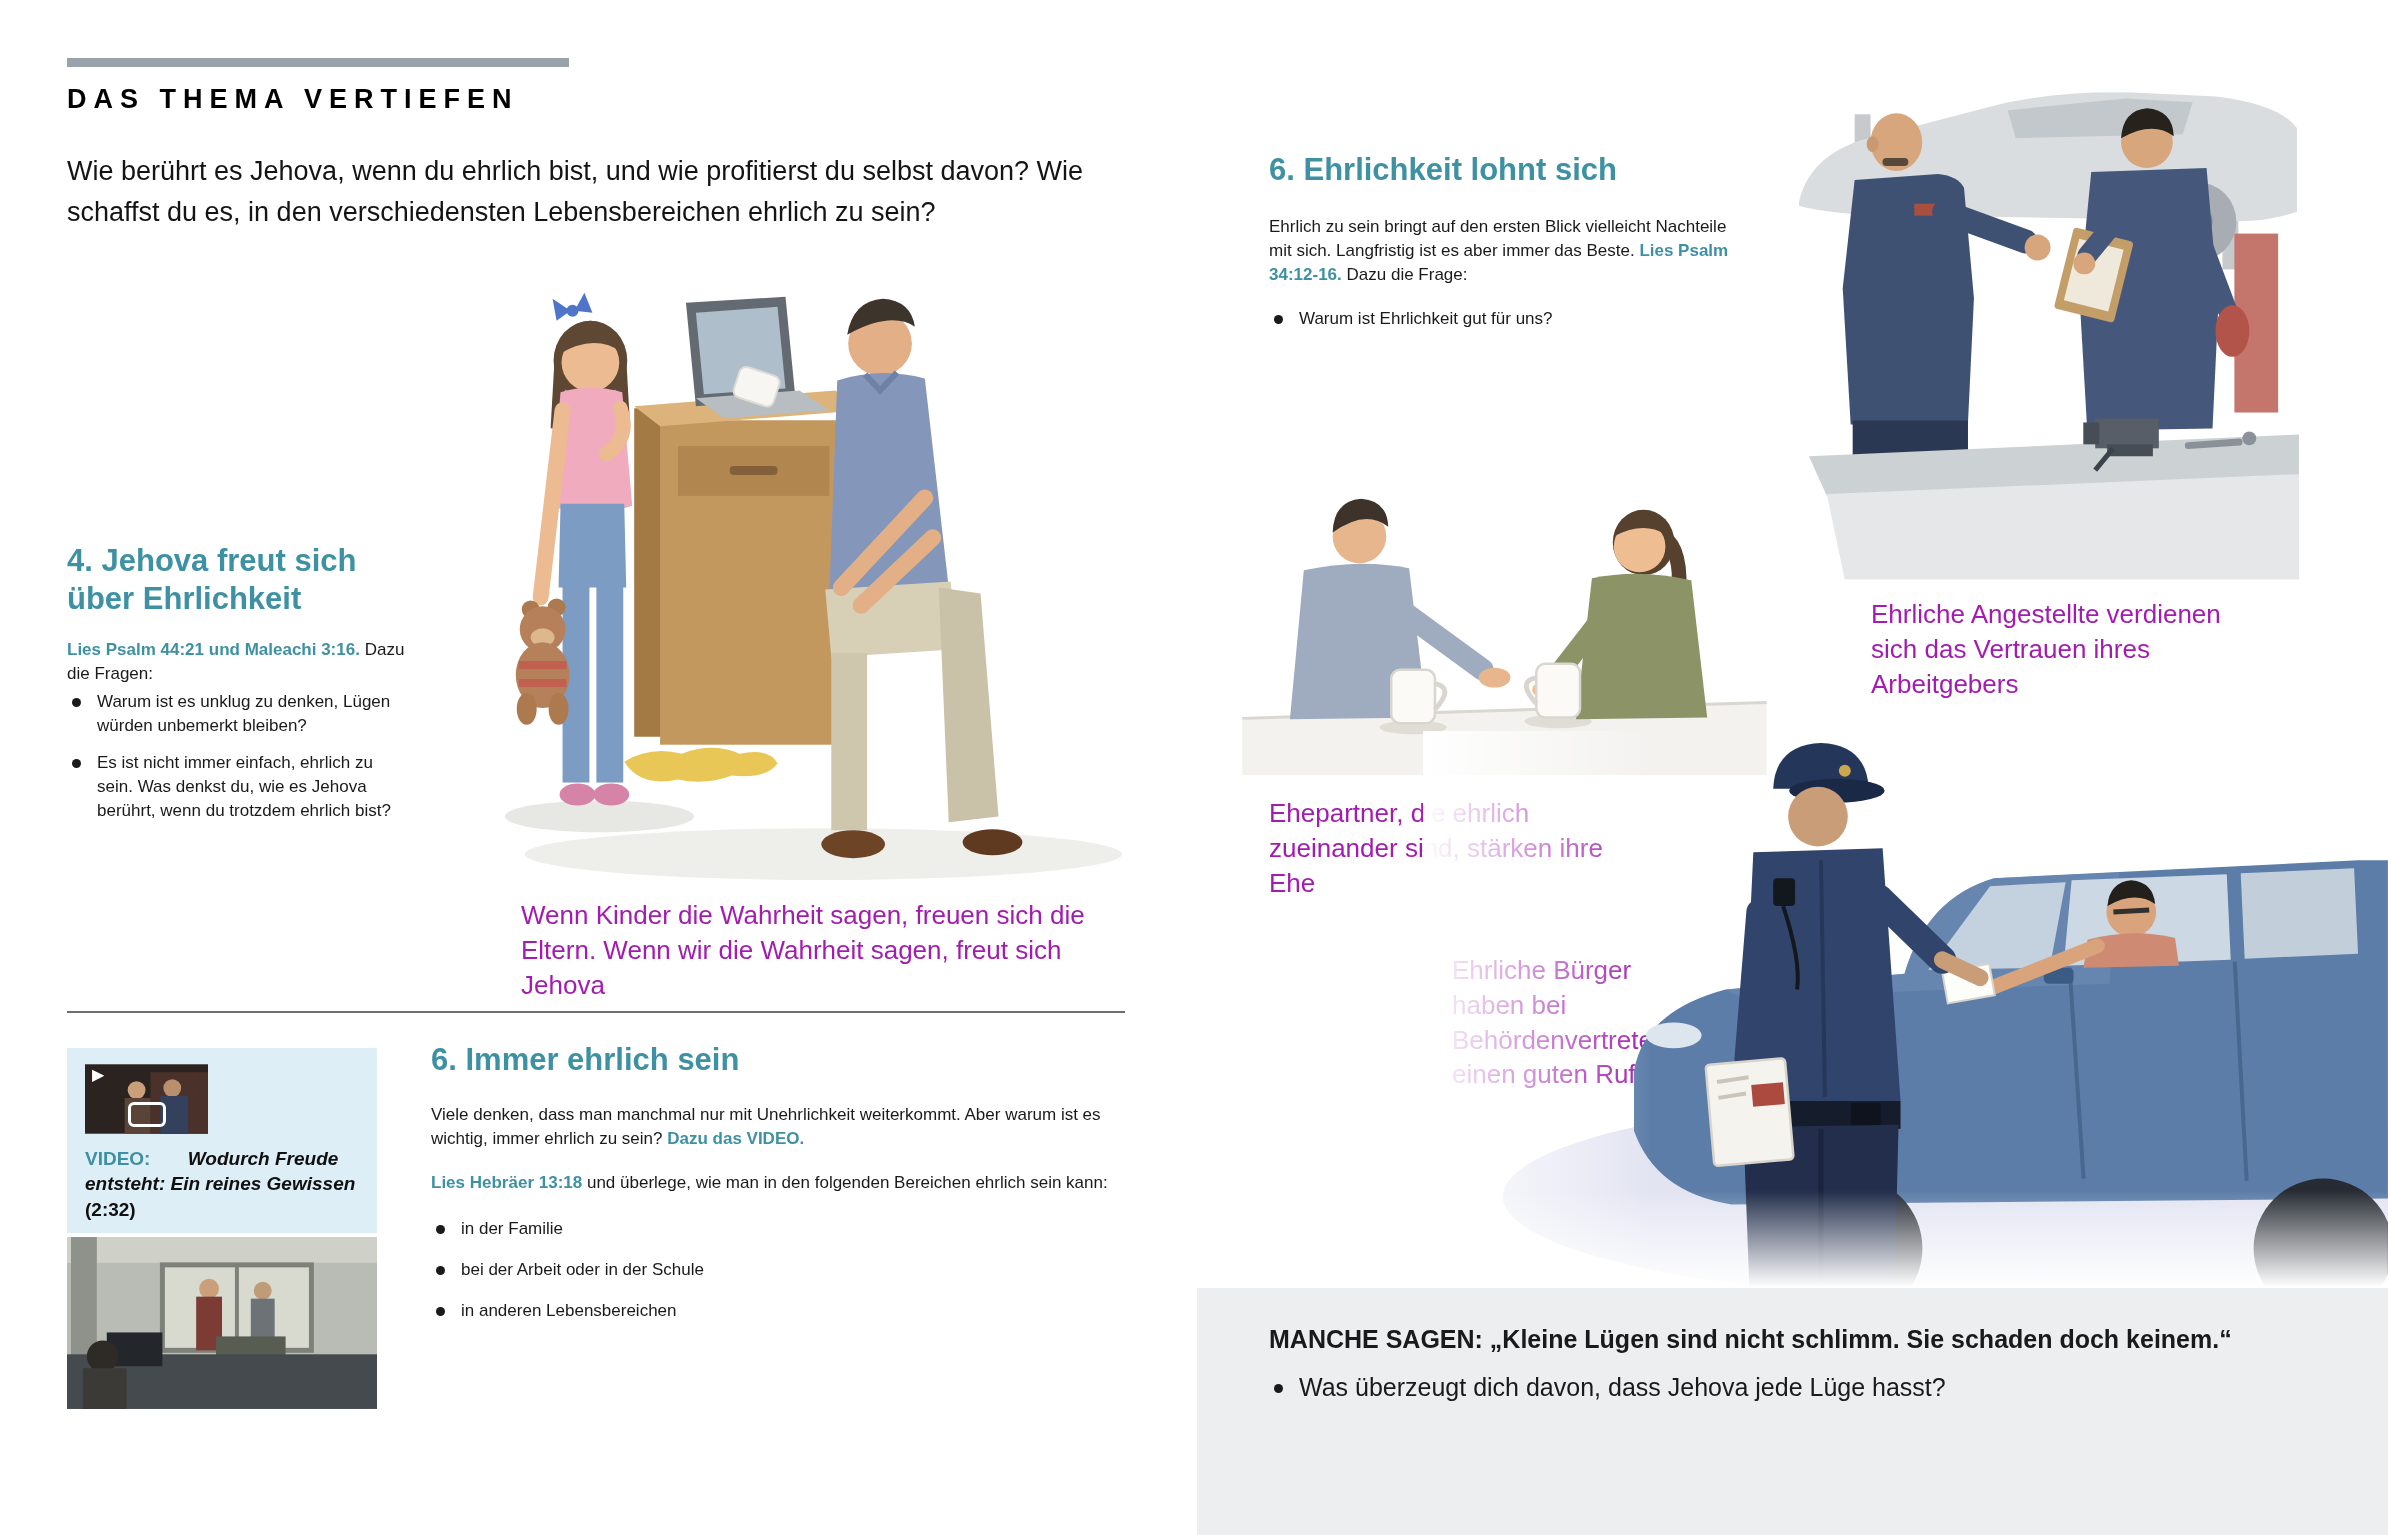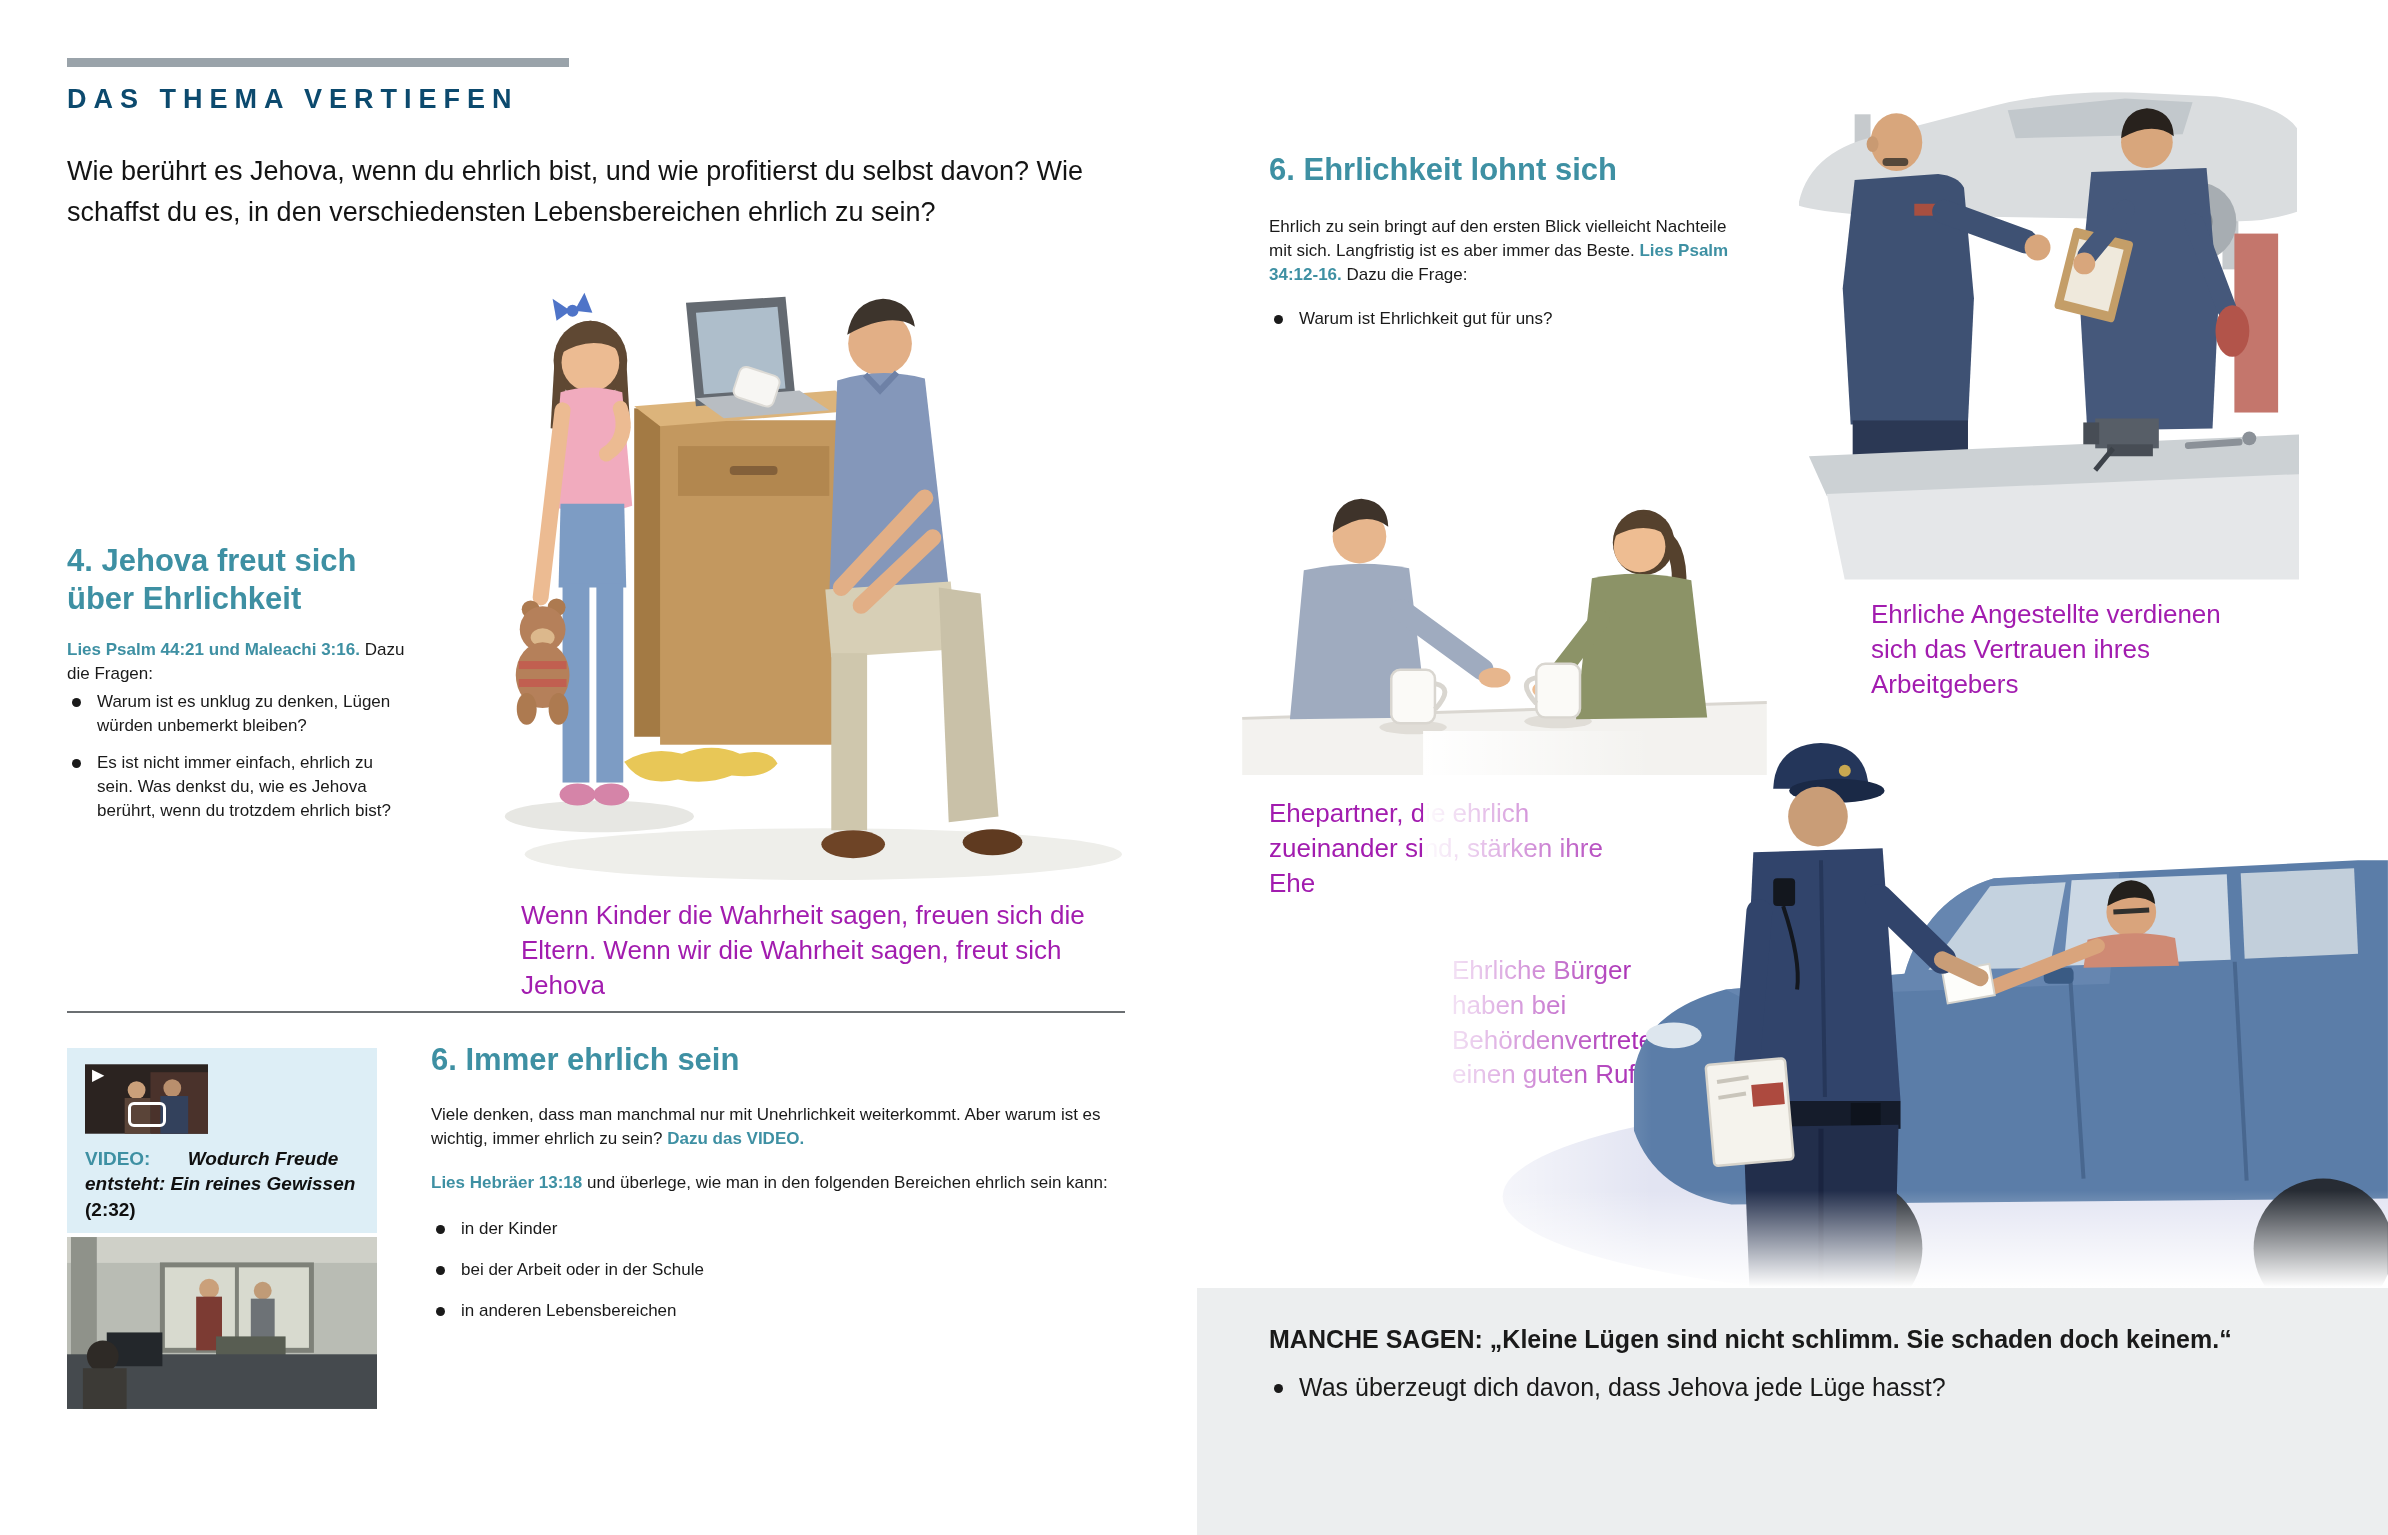--- a/index.html
+++ b/index.html
@@ -2,21 +2,21 @@
 <html><head>
 <meta charset="utf-8">
 <style>
   * { margin:0; padding:0; box-sizing:border-box; }
   html,body { background:#ffffff; }
   body { font-family:"Liberation Sans", sans-serif; color:#1a1a1a; }
   .page { position:relative; width:2388px; height:1535px; background:#fff; overflow:hidden; }
   .abs { position:absolute; }
 
   .kicker-rule { left:67px; top:58px; width:502px; height:9px; background:#9aa3aa; }
-  .kicker { left:67px; top:84px; font-size:27px; font-weight:700; letter-spacing:7px; color:#0c4a6e; }
+  .kicker { left:67px; top:84px; font-size:27px; font-weight:700; letter-spacing:7px; color:#000000; }
   .intro { left:67px; top:151px; width:1061px; font-size:27px; line-height:1.52; color:#141414; }
 
   h2.sec { font-size:31px; font-weight:700; color:#3e90a3; line-height:1.22; }
   .body-text { font-size:17px; line-height:1.42; color:#1a1a1a; }
   .teal { color:#3e90a3; }
   .bold { font-weight:700; }
 
   .sec4 { left:67px; top:542px; width:346px; }
   .sec4 h2 { margin-bottom:20px; }
   .sec4 .scripture { margin-bottom:4px; }
@@ -184,21 +184,21 @@
       <circle cx="36" cy="120" r="16" fill="#2e2a26"></circle>
       <rect x="16" y="132" width="44" height="41" fill="#3c3a36"></rect>
     </svg>
   </div>
 
   <div class="abs sec5">
     <h2 class="sec">6. Immer ehrlich sein</h2>
     <p class="body-text p1"><span>Viele denken, dass man manchmal nur mit Unehrlichkeit weiterkommt. Aber warum ist es wichtig, immer ehrlich zu sein?</span> <span class="teal bold">Dazu das VIDEO.</span></p>
     <p class="body-text p2"><span class="teal bold">Lies Hebräer 13:18</span> <span>und überlege, wie man in den folgenden Bereichen ehrlich sein kann:</span></p>
     <ul class="dots body-text">
-      <li>in der Kinder</li>
+      <li>in der Familie</li>
       <li>bei der Arbeit oder in der Schule</li>
       <li>in anderen Lebensbereichen</li>
     </ul>
   </div>
 
   <div class="abs sec6">
     <h2 class="sec">6. Ehrlichkeit lohnt sich</h2>
     <p class="body-text p1"><span>Ehrlich zu sein bringt auf den ersten Blick vielleicht Nachteile mit sich. Langfristig ist es aber immer das Beste.</span> <span class="teal bold">Lies Psalm 34:12-16.</span> <span>Dazu die Frage:</span></p>
     <ul class="dots body-text">
       <li>Warum ist Ehrlichkeit gut für uns?</li>

